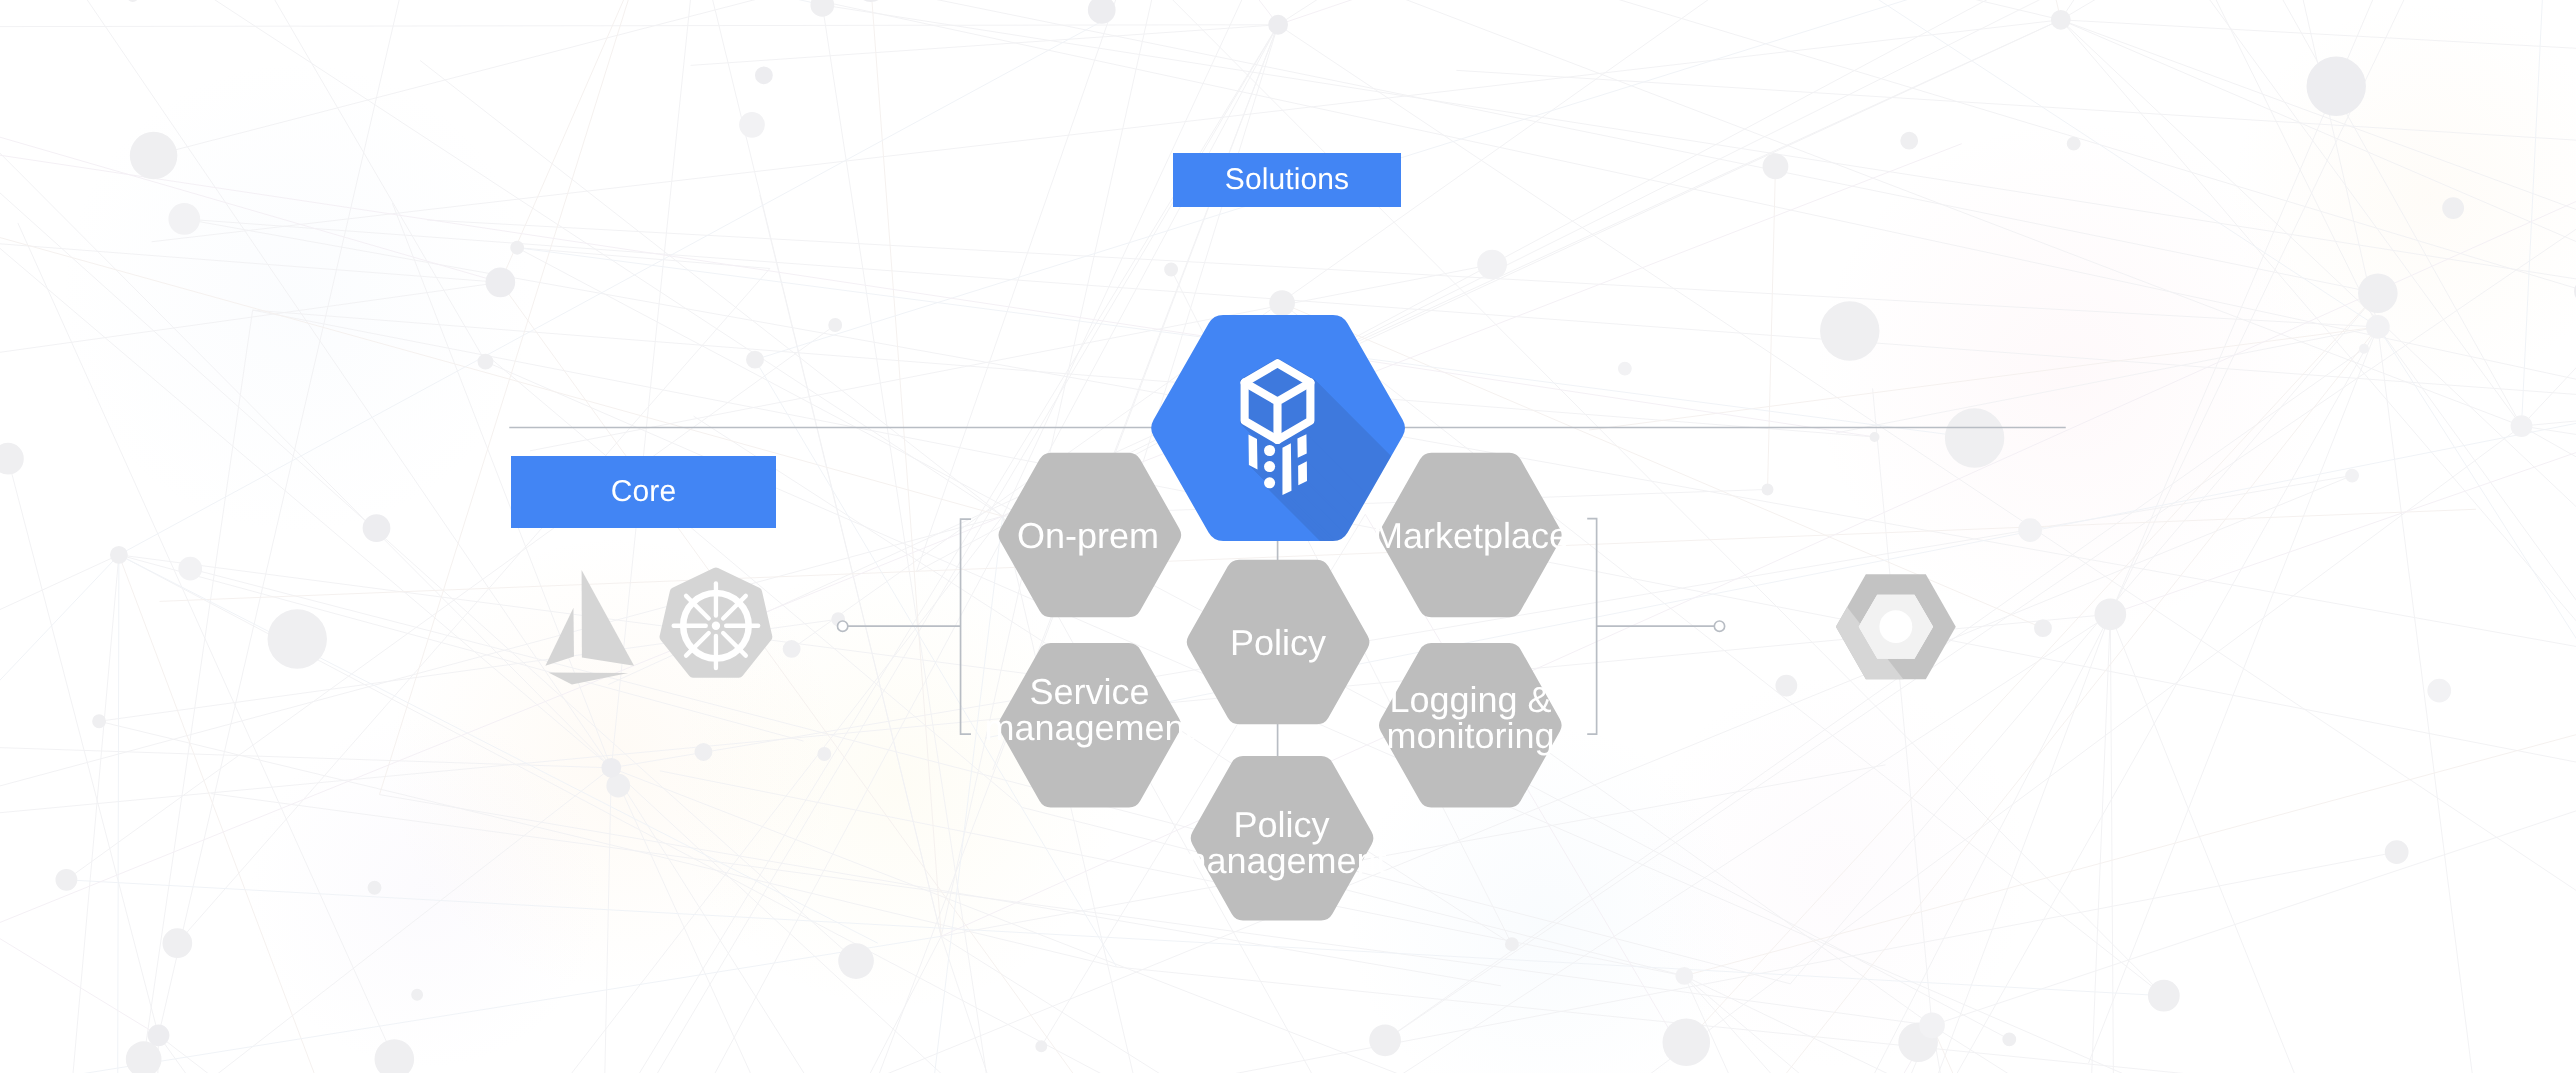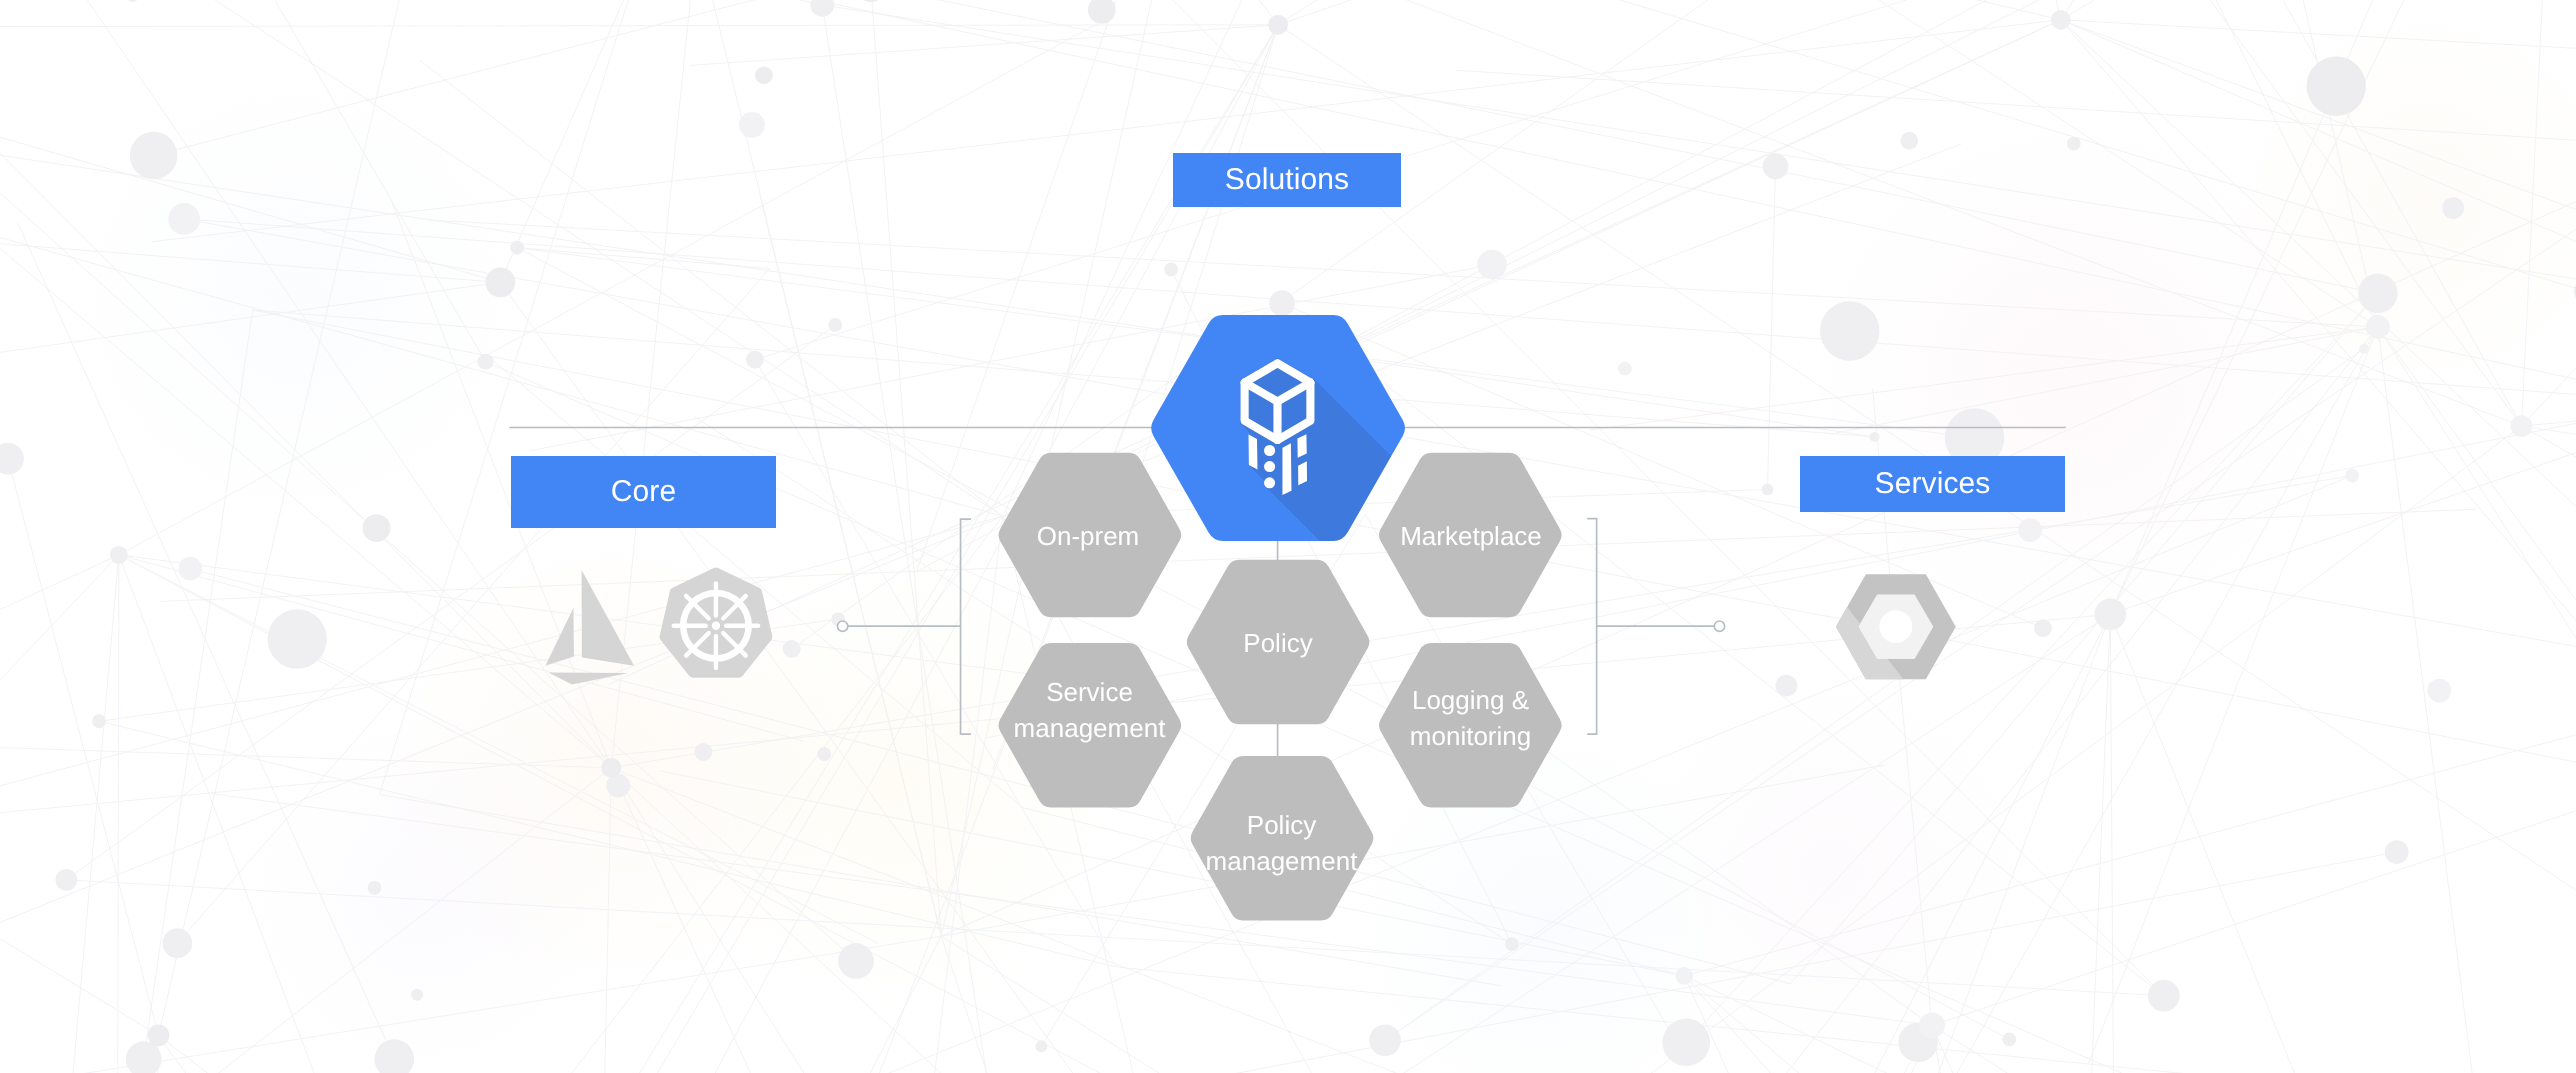--- a/index.html
+++ b/index.html
@@ -8,21 +8,21 @@
        font-family:"Liberation Sans",sans-serif;
        -webkit-font-smoothing:antialiased;
        text-rendering:geometricPrecision;}
   .badge span,.nlabel span{display:block;transform:translateZ(0);}
   #stage{position:relative;width:2576px;height:1073px;overflow:hidden;background:#ffffff;}
   #bg,#fg{position:absolute;left:0;top:0;}
   .badge{position:absolute;display:flex;align-items:center;justify-content:center;
          background:#4285F4;color:#fff;font-weight:400;font-size:30px;
          letter-spacing:0.1px;}
   .nlabel{position:absolute;display:flex;flex-direction:column;align-items:center;
-          justify-content:center;color:#fff;font-size:26px;line-height:36px;
+          justify-content:center;color:#fff;font-size:36px;line-height:36px;
           text-align:center;white-space:nowrap;pointer-events:none;}
 </style>
 </head>
 <body>
 
 <div id="stage">
 
   <svg id="bg" width="2576" height="1073" viewBox="0 0 2600 1083" aria-hidden="true">
 <defs>
         <radialGradient id="gg0">
@@ -221,23 +221,20 @@
         <circle cx="1913.5" cy="632.5" r="16.6" fill="#FFFFFF"></circle>
 </g>
 </svg>
 
   <div class="badge" style="left:1173px;top:153px;width:228px;height:54px;">
     <span>Solutions</span>
   </div>
   <div class="badge" style="left:511px;top:456px;width:265px;height:72px;">
     <span>Core</span>
   </div>
-  <div class="badge" style="left:1800px;top:456px;width:265px;height:56px;">
-    <span>Services</span>
-  </div>
 
   <div class="nlabel" style="left:959px;top:511px;width:258px;height:50px;">
     <span>On-prem</span>
   </div>
   <div class="nlabel" style="left:1342px;top:511px;width:258px;height:50px;">
     <span>Marketplace</span>
   </div>
   <div class="nlabel" style="left:1149px;top:618px;width:258px;height:50px;">
     <span>Policy</span>
   </div>

